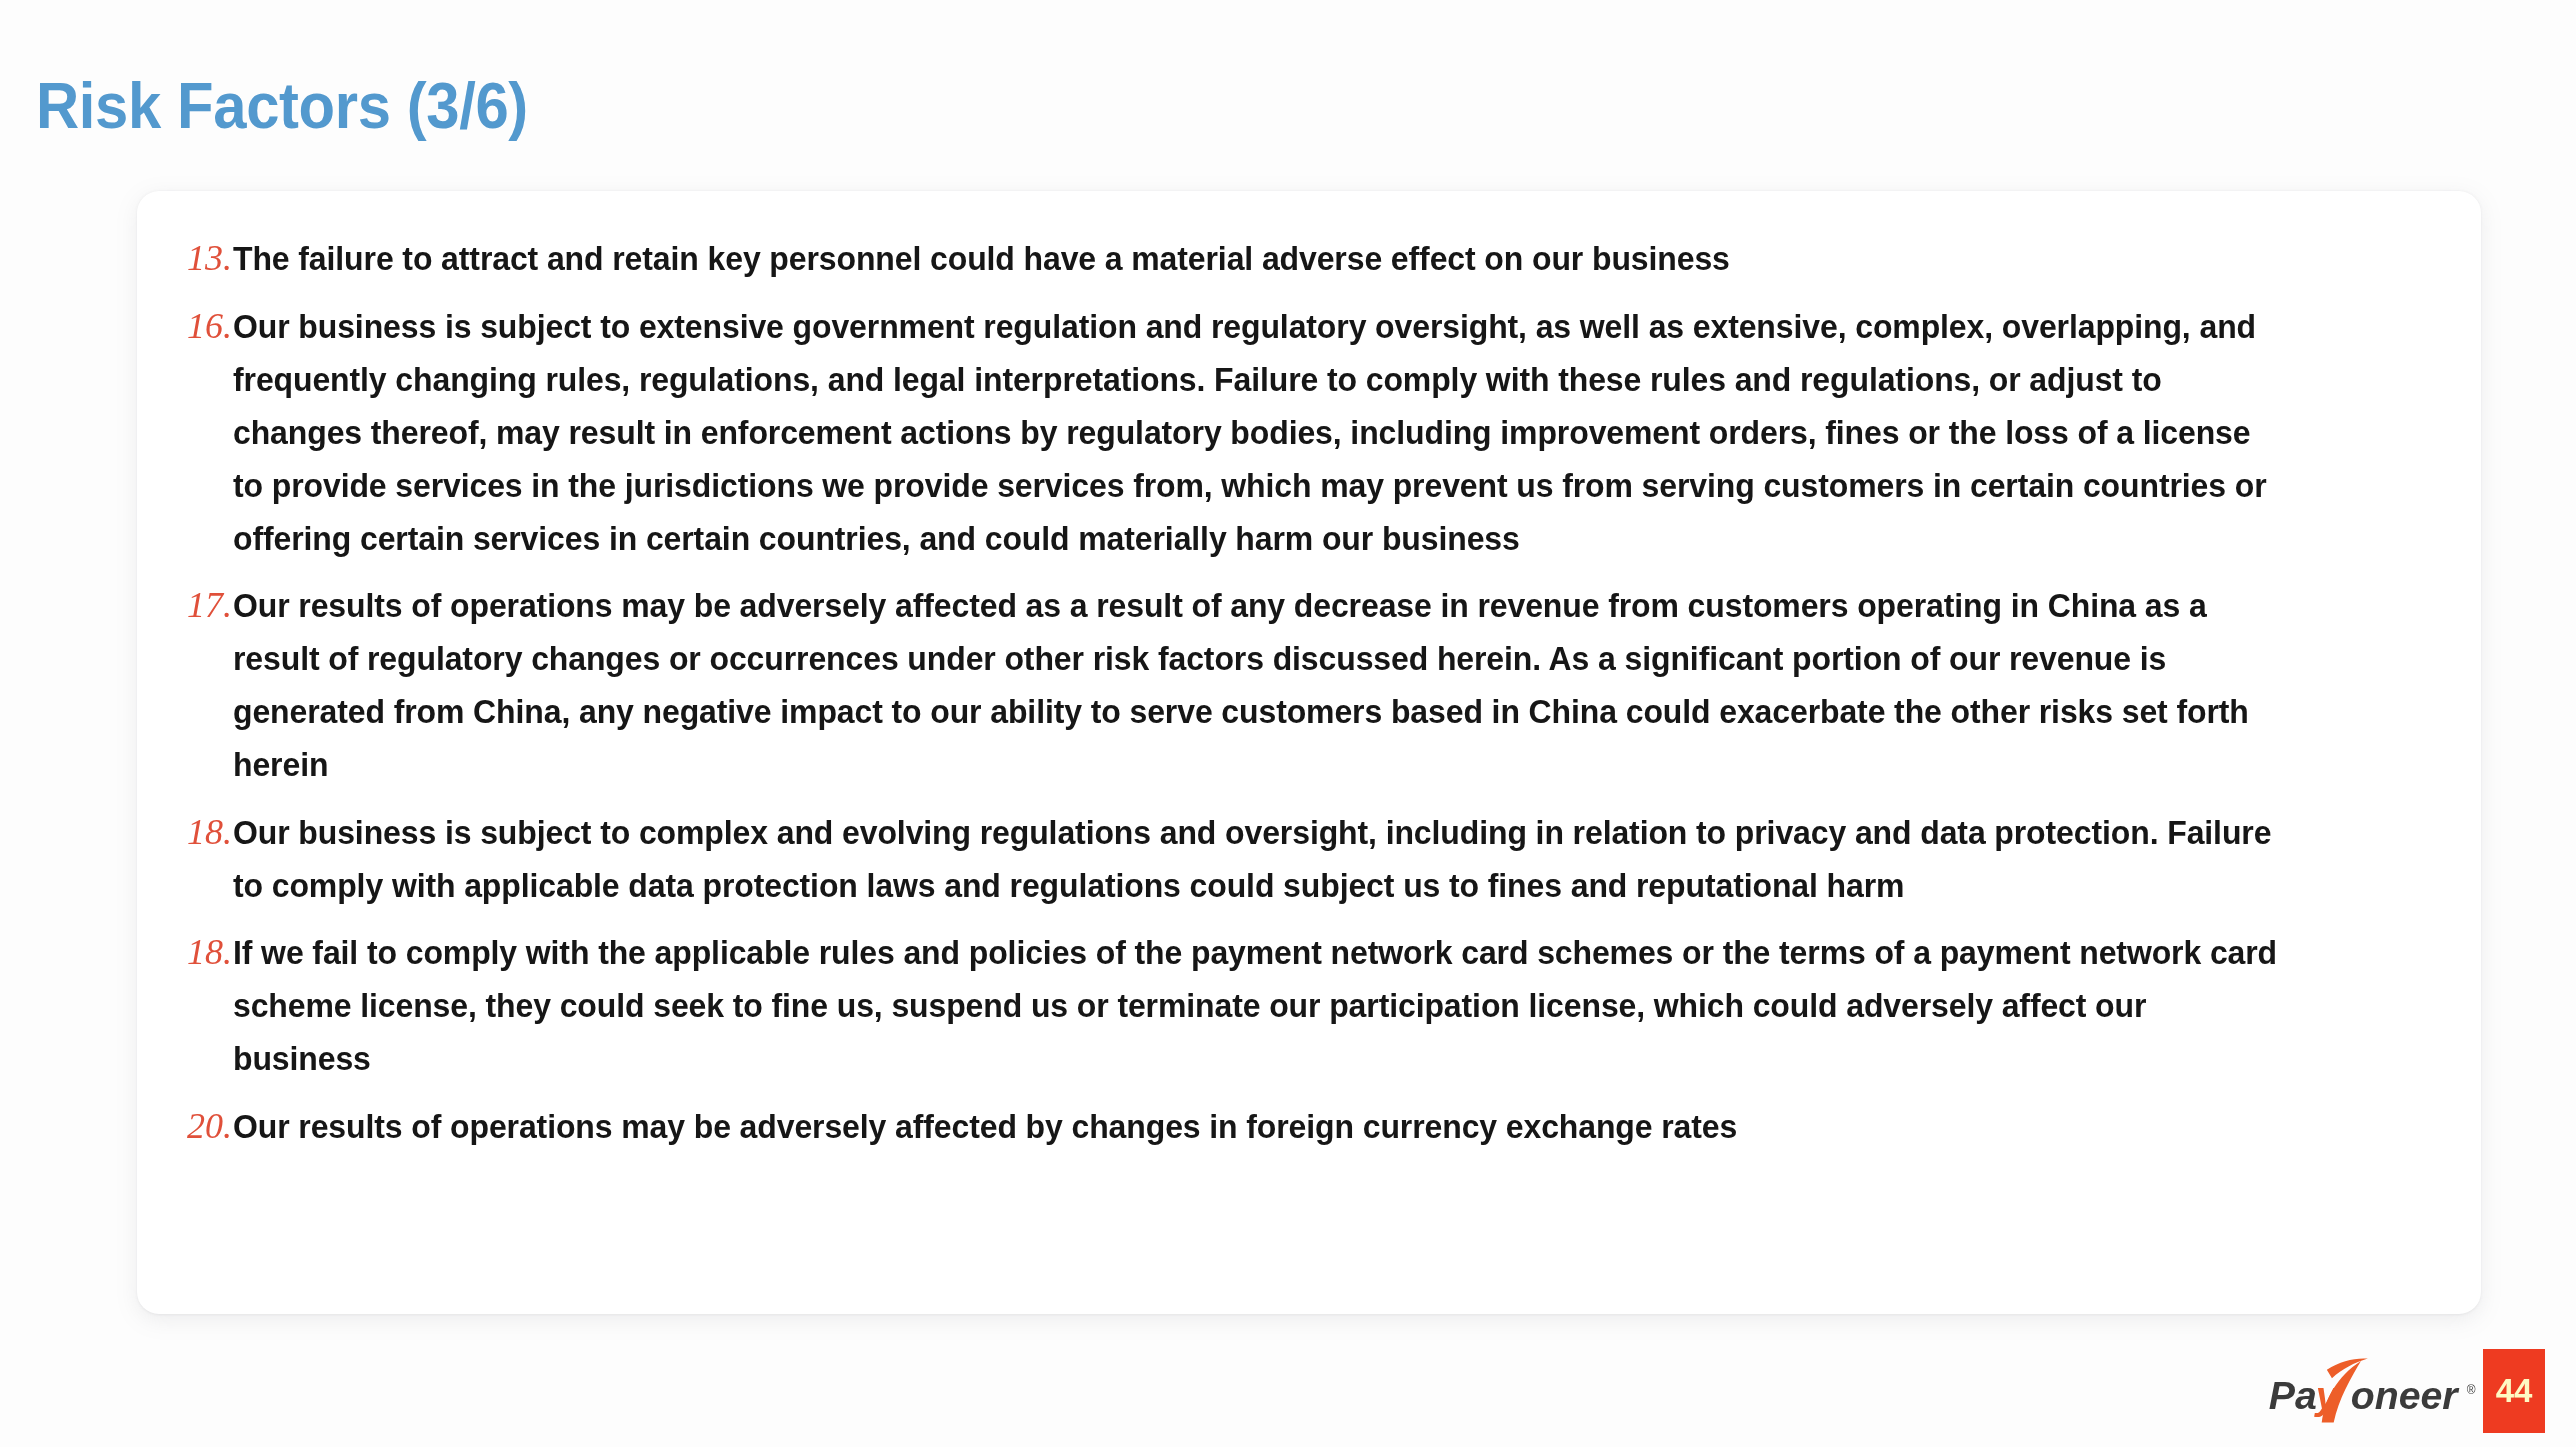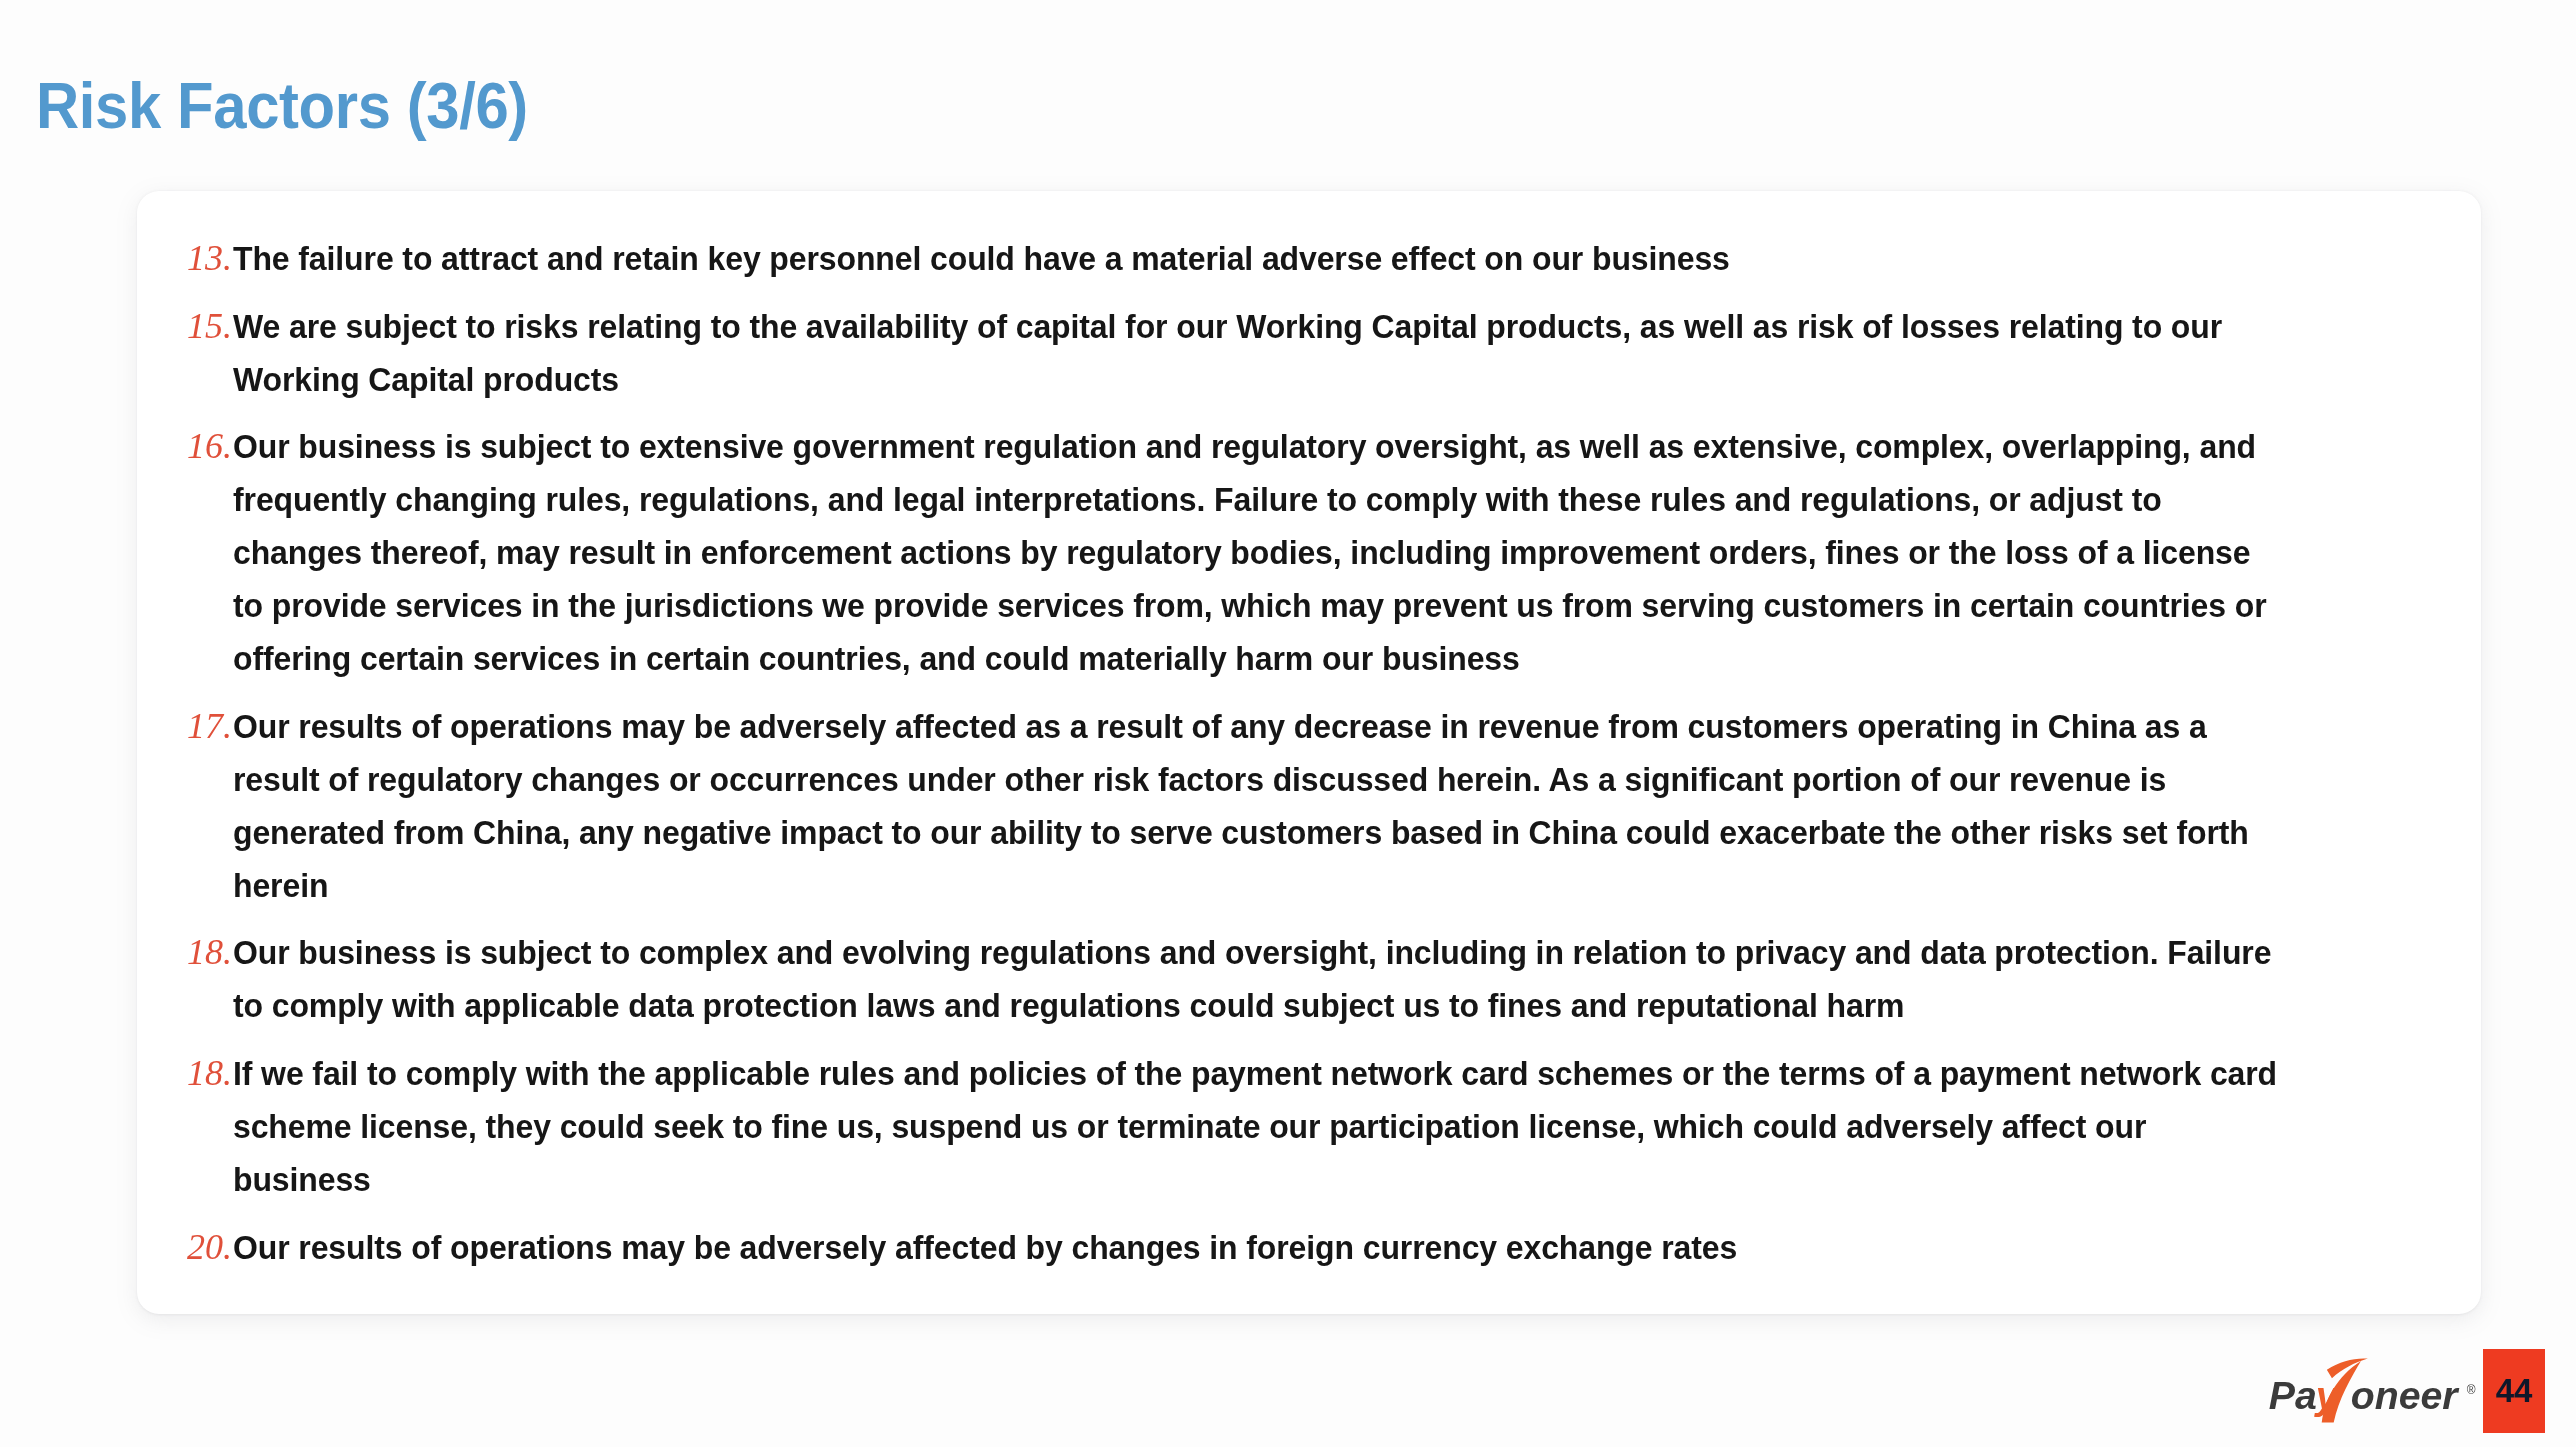--- a/index.html
+++ b/index.html
@@ -111,44 +111,40 @@
     height: 70px;
   }
 
   .page-badge {
     width: 62px;
     height: 84px;
     background: #EE3B21;
     display: flex;
     align-items: center;
     justify-content: center;
-    color: #0f172a;
+    color: #fef9c3;
     font-family: "Liberation Sans Narrow", "Liberation Sans", sans-serif;
     font-weight: 700;
     font-size: 33px;
     line-height: 1;
   }
 </style>
 </head>
 <body>
 
 <div class="slide">
 
   <h1 class="slide-title">Risk Factors (3/6)</h1>
 
   <div class="content-card">
     <div class="risk-list" id="risk-list">
 
     <div class="risk-item">
           <div class="risk-number">13.</div>
           <div class="risk-text">The failure to attract and retain key personnel could have a material adverse effect on our business</div>
-        </div>
-        <div class="risk-item">
-          <div class="risk-number">15.</div>
-          <div class="risk-text">We are subject to risks relating to the availability of capital for our Working Capital products, as well as risk of losses relating to our Working Capital products</div>
         </div>
         <div class="risk-item">
           <div class="risk-number">16.</div>
           <div class="risk-text">Our business is subject to extensive government regulation and regulatory oversight, as well as extensive, complex, overlapping, and frequently changing rules, regulations, and legal interpretations. Failure to comply with these rules and regulations, or adjust to changes thereof, may result in enforcement actions by regulatory bodies, including improvement orders, fines or the loss of a license to provide services in the jurisdictions we provide services from, which may prevent us from serving customers in certain countries or offering certain services in certain countries, and could materially harm our business</div>
         </div>
         <div class="risk-item">
           <div class="risk-number">17.</div>
           <div class="risk-text">Our results of operations may be adversely affected as a result of any decrease in revenue from customers operating in China as a result of regulatory changes or occurrences under other risk factors discussed herein. As a significant portion of our revenue is generated from China, any negative impact to our ability to serve customers based in China could exacerbate the other risks set forth herein</div>
         </div>
         <div class="risk-item">

